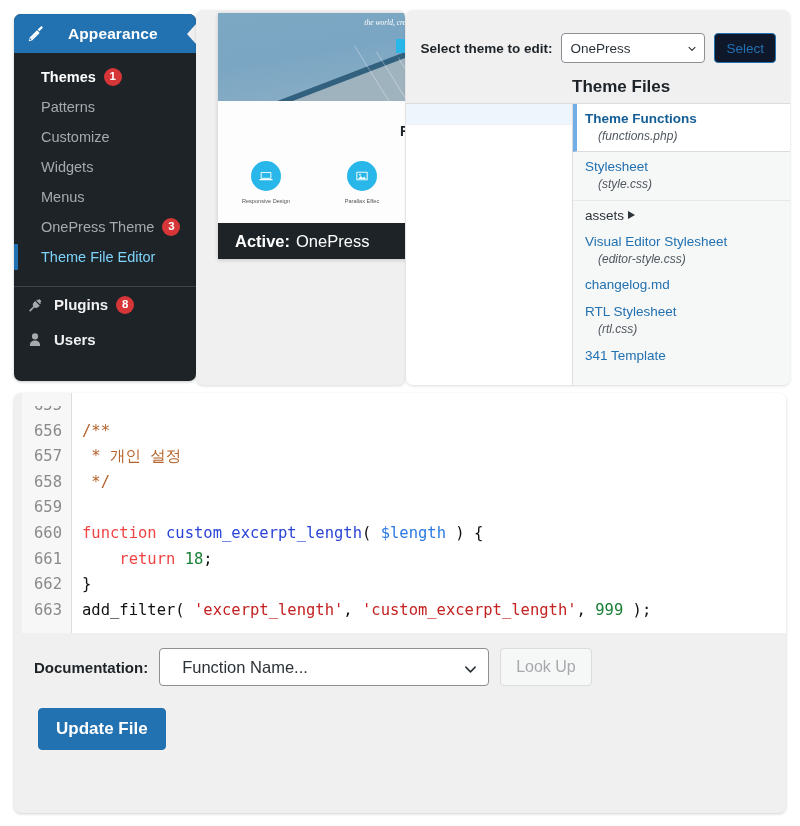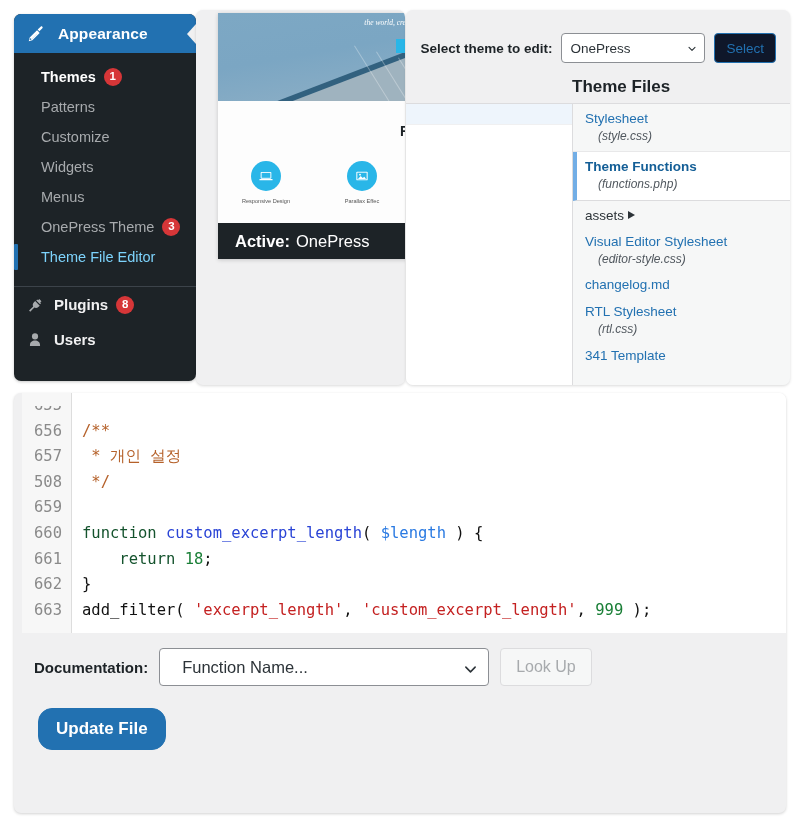--- a/index.html
+++ b/index.html
@@ -35,21 +35,21 @@
     height: 39px;
     background: #2271b1;
     display: flex;
     align-items: center;
     padding-left: 11px;
   }
   .menu-top .mt-label {
     color: #ffffff;
     font-size: 15.5px;
     font-weight: 600;
-    margin-left: 13px;
+    margin-left: 23px;
     letter-spacing: .1px;
   }
   .menu-arrow {
     position: absolute;
     right: 0; top: 50%;
     transform: translateY(-50%);
     width: 0; height: 0;
     border-top: 10px solid transparent;
     border-bottom: 10px solid transparent;
     border-right: 9px solid #f0f0f1;
@@ -430,21 +430,21 @@
     font-family: "DejaVu Sans Mono", monospace;
     font-size: 15.5px;
     white-space: pre;
     line-height: 25.6px;
   }
   .clip-top .gut-bg {
     position: absolute; left:0; top:0; width:50px; height:13px;
     background:#f7f7f7; border-right:1px solid #ddd;
   }
   .t-comment { color: #b5612a; }
-  .t-keyword { color: #14532d; }
+  .t-keyword { color: #ef4444; }
   .t-func    { color: #2a44d6; }
   .t-var     { color: #2a7ae2; }
   .t-string  { color: #c42121; }
   .t-number  { color: #1a7f37; }
   .t-plain   { color: #111111; }
 
   .doc-row {
     position: absolute;
     left: 20px; top: 255px;
     display: flex;
@@ -487,21 +487,21 @@
     font-size: 16px;
     cursor: default;
   }
   .update-btn {
     position: absolute;
     left: 24px; top: 315px;
     height: 42px;
     padding: 0 17px;
     background: #2271b1;
     border: 1px solid #2271b1;
-    border-radius: 14px;
+    border-radius: 4px;
     color: #ffffff;
     font-family: "Liberation Sans", sans-serif;
     font-size: 17px;
     font-weight: 600;
     cursor: pointer;
   }
 </style>
 </head>
 <body>
 
@@ -632,28 +632,28 @@
 
     <div class="files-title">Theme Files</div>
 
     <div class="files-body">
       <div class="files-left">
         <div class="hl-row"></div>
         <div class="left-pad"></div>
       </div>
       <div class="files-right">
 
+        <div class="file-item active">
+          <span class="fi-name">Theme Functions</span>
+          <span class="fi-sub">(functions.php)</span>
+        </div>
+
         <div class="file-item">
           <span class="fi-name">Stylesheet</span>
           <span class="fi-sub">(style.css)</span>
-        </div>
-
-        <div class="file-item active">
-          <span class="fi-name">Theme Functions</span>
-          <span class="fi-sub">(functions.php)</span>
         </div>
 
         <div class="folder-item">
           <span>assets</span>
           <span class="tri"></span>
         </div>
 
         <div class="file-item plain">
           <span class="fi-name">Visual Editor Stylesheet</span>
           <span class="fi-sub">(editor-style.css)</span>
@@ -677,21 +677,21 @@
   </div>
 </div>
 
 <div class="editor-card">
 
   <div class="code-area">
     <div class="gutter" id="gutter">
         <div>655</div>
         <div>656</div>
         <div>657</div>
-        <div>508</div>
+        <div>658</div>
         <div>659</div>
         <div>660</div>
         <div>661</div>
         <div>662</div>
         <div>663</div>
       </div>
     <div class="code-lines" id="codelines"><div class="ln">&nbsp;</div><div class="ln"><span class="t-comment">/**</span></div><div class="ln"><span class="t-comment"> * 개인 설정</span></div><div class="ln"><span class="t-comment"> */</span></div><div class="ln">&nbsp;</div><div class="ln"><span class="t-keyword">function</span><span class="t-plain"> </span><span class="t-func">custom_excerpt_length</span><span class="t-plain">( </span><span class="t-var">$length</span><span class="t-plain"> ) {</span></div><div class="ln"><span class="t-plain">    </span><span class="t-keyword">return</span><span class="t-plain"> </span><span class="t-number">18</span><span class="t-plain">;</span></div><div class="ln"><span class="t-plain">}</span></div><div class="ln"><span class="t-plain">add_filter( </span><span class="t-string">'excerpt_length'</span><span class="t-plain">, </span><span class="t-string">'custom_excerpt_length'</span><span class="t-plain">, </span><span class="t-number">999</span><span class="t-plain"> );</span></div></div>
   </div>
 
   <div class="clip-top">

